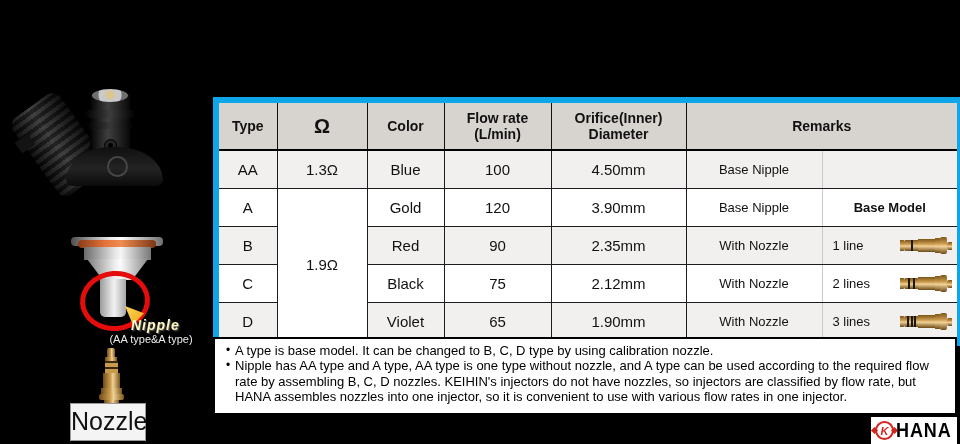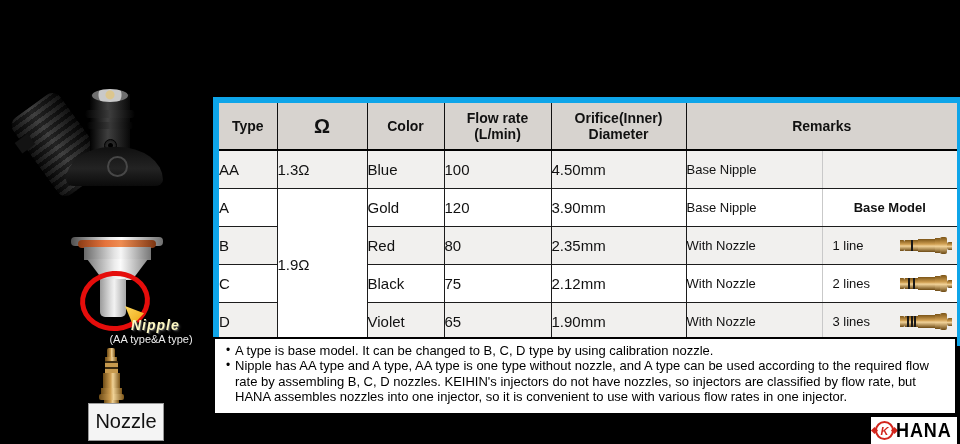--- a/index.html
+++ b/index.html
@@ -50,30 +50,30 @@
   .mini-nozzle{left:96px;top:263px;width:30px;height:55px;}
   .mini-nozzle i{position:static;display:block;margin:0 auto;
     background:linear-gradient(90deg,#6d4b16,#cf9f52 45%,#f0d296 58%,#7c5518);}
   .mn-tip{width:8px;height:9px;border-radius:2px 2px 0 0;}
   .mn-collar{width:12px;height:4px;}
   .mn-band{width:13px;height:12px;background:repeating-linear-gradient(180deg,#3a2a10 0 2px,#c79a4e 2px 6px) !important;}
   .mn-body{width:17px;height:15px;}
   .mn-wide{width:21px;height:6px;}
   .mn-flange{width:25px;height:6px;border-radius:2px;}
   .mn-foot{width:15px;height:5px;border-radius:0 0 2px 2px;}
-  .nozzle-caption{left:88px;top:318px;width:76px;height:38px;background:#f4f4f4;border:1px solid #9a9a9a;
-    box-sizing:border-box;font-size:20px;color:#111;text-align:center;line-height:35px;}
+  .nozzle-caption{left:70px;top:318px;width:76px;height:38px;background:#f4f4f4;border:1px solid #9a9a9a;
+    box-sizing:border-box;font-size:25px;color:#111;text-align:center;line-height:35px;}
 
   
   .spec-table{position:absolute;left:213px;top:97px;border-collapse:collapse;table-layout:fixed;width:744px;
     background:#a21caf;border:6px solid #0ea5e9;}
   .spec-table th{background:#d7d3cf;font-size:14px;font-weight:bold;color:#111;height:46px;
     border:1px solid #111;border-bottom:2px solid #000;white-space:pre-line;text-align:center;vertical-align:middle;padding:0;}
   .spec-table th.th-ohm{font-size:20px;}
-  .spec-table td{border:1px solid #1c1c1c;vertical-align:middle;font-size:15px;color:#111;height:37px;padding:0;background:#fff;}
+  .spec-table td{border:1px solid #1c1c1c;text-align:center;vertical-align:middle;font-size:15px;color:#111;height:37px;padding:0;background:#fff;}
   tr.band td{background:#f1f0ee;}
   td.merged{background:#fff !important;}
   td.remark1{font-size:13px;border-right:1px solid #c9c9c9;}
   td.remark2{font-size:13px;border-left:1px solid #c9c9c9;}
   .r2-wrap{display:flex;align-items:center;width:100%;box-sizing:border-box;padding-left:10px;}
   .r2-wrap.center{justify-content:center;padding-left:0;font-weight:bold;}
   
   .nozzle-h{display:inline-flex;align-items:center;height:18px;margin-left:auto;margin-right:5px;}
   .nozzle-h i{display:block;background:linear-gradient(180deg,#7c5517,#cf9f52 40%,#f1d298 55%,#6d4a14);}
   .nh-tip{width:5px;height:8px;border-radius:2px 0 0 2px;}
@@ -179,21 +179,21 @@
         <td class="remark1">Base Nipple</td>
         <td class="remark2">
           <span class="r2-wrap center">
               <span>Base Model</span>
             </span>
         </td>
       </tr>
       <tr class="band">
         <td>B</td>
         <td>Red</td>
-        <td>80</td>
+        <td>90</td>
         <td>2.35mm</td>
         <td class="remark1">With Nozzle</td>
         <td class="remark2">
           <span class="r2-wrap">
             <span>1 line</span>
             <span class="nozzle-h">
                 <i class="nh-cap"></i>
                 <i class="nh-band">
                   <b></b>
                 </i>

